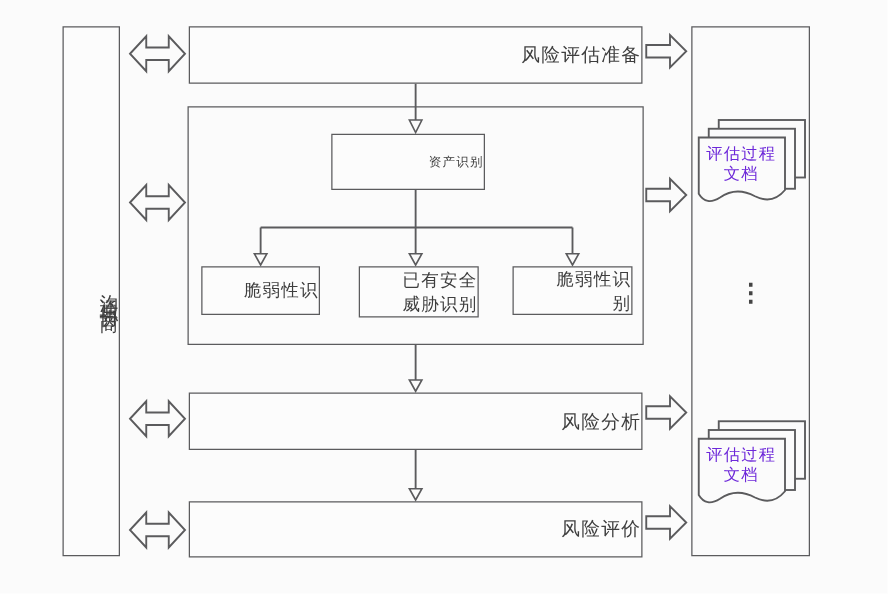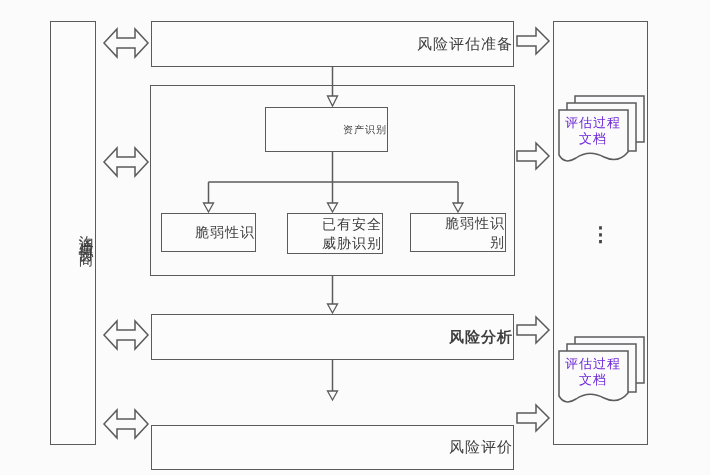--- a/index.html
+++ b/index.html
@@ -20,22 +20,22 @@
   }
   .group { background:transparent; }
   #p-left   { left:50px;  top:21px;  width:46px;  height:424px; }
   #p-right  { left:553px; top:21px;  width:95px;  height:424px; background:#fbfbfb; }
   #b-prep   { left:151px; top:21px;  width:363px; height:46px;  font-size:15px; }
   #b-group  { left:150px; top:85px;  width:365px; height:191px; }
   #b-asset  { left:265px; top:107px; width:123px; height:45px;  font-size:10px; }
   #b-threat { left:161px; top:213px; width:95px;  height:39px;  font-size:14px; line-height:19px; }
   #b-meas   { left:287px; top:213px; width:96px;  height:41px;  font-size:14px; line-height:19px; }
   #b-vuln   { left:410px; top:213px; width:96px;  height:39px;  font-size:14px; line-height:19px; }
-  #b-ana    { left:151px; top:314px; width:363px; height:46px;  font-size:15px;font-weight:bold; }
-  #b-eval   { left:151px; top:401px; width:363px; height:45px;  font-size:15px;margin-top:24px; }
+  #b-ana    { left:151px; top:314px; width:363px; height:46px;  font-size:15px; }
+  #b-eval   { left:151px; top:401px; width:363px; height:45px;  font-size:15px; }
   .vtext {
     writing-mode:vertical-rl; text-orientation:upright;
     letter-spacing:4px; font-size:15px;
   }
   .docstack { position:absolute; width:92px; height:80px; }
   #doc1 { left:556px; top:94px; }
   #doc2 { left:556px; top:335px; }
   .docstack svg { position:absolute; left:0; top:0; }
   .doc-label {
     position:absolute; left:2px; top:21px; width:70px;

